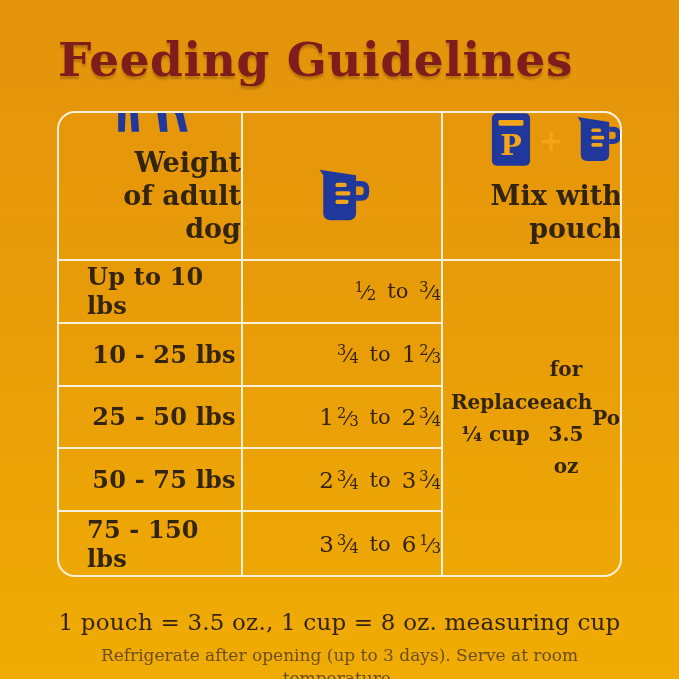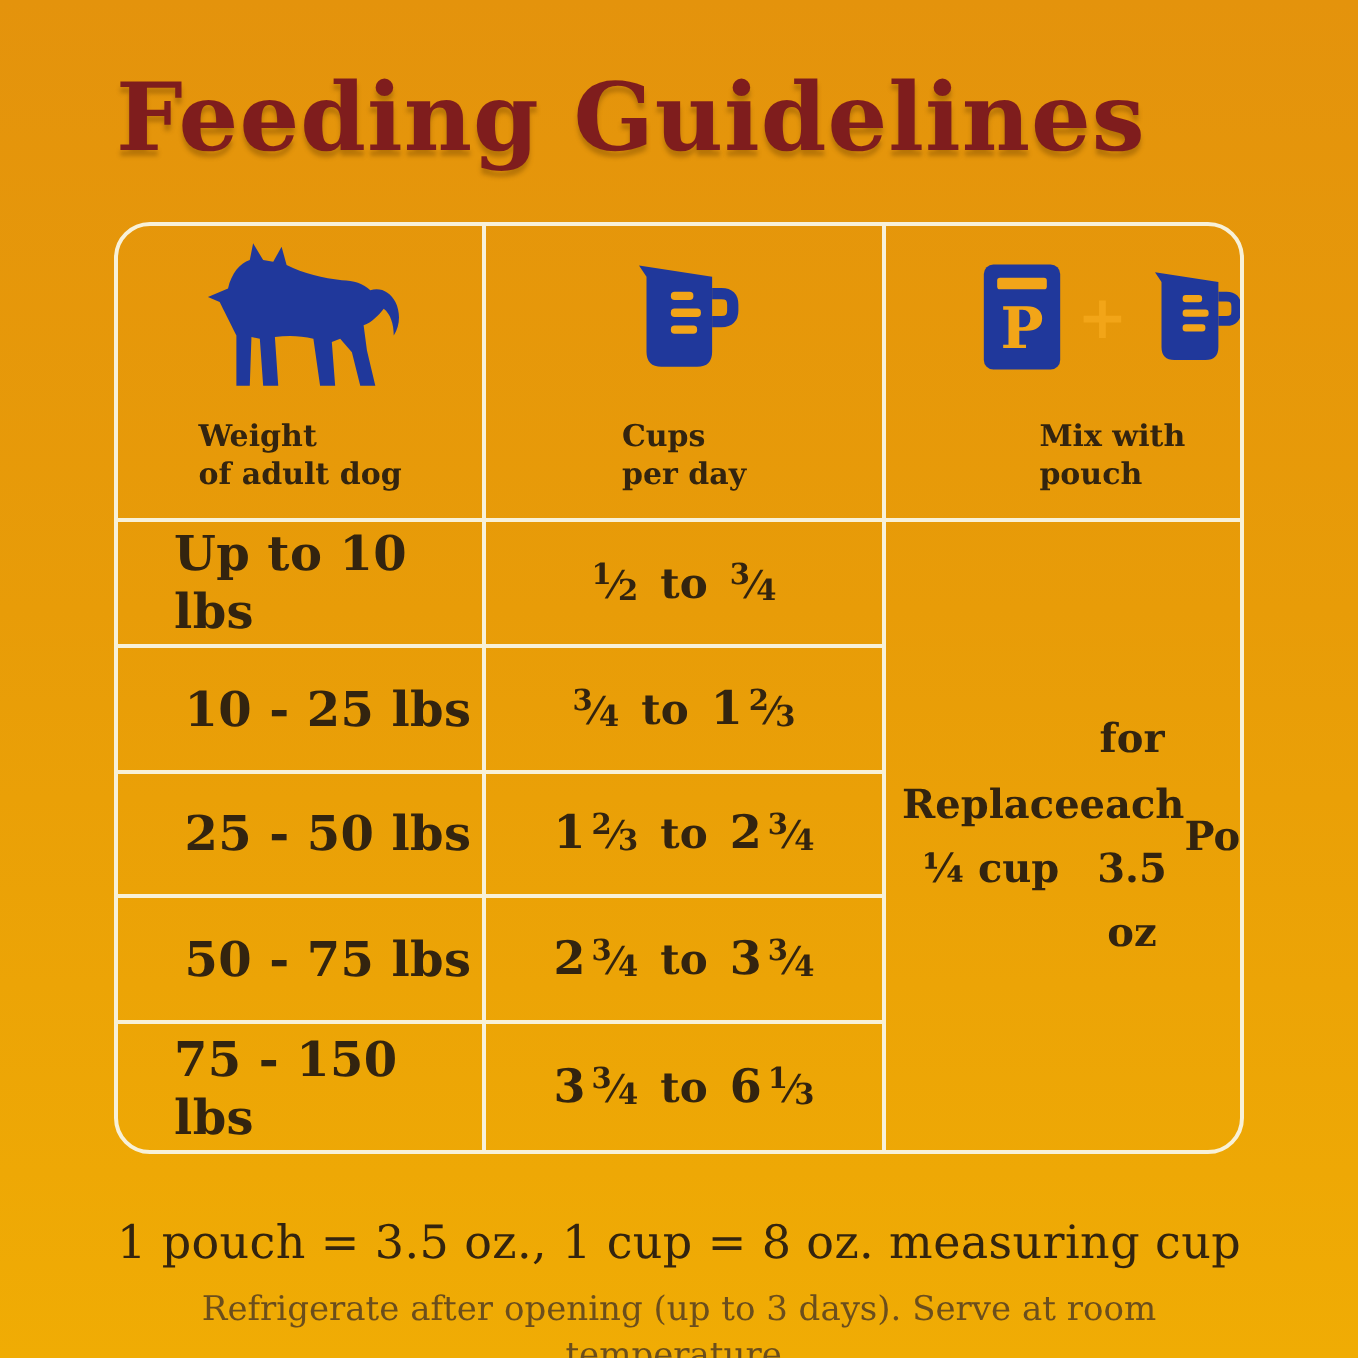--- a/index.html
+++ b/index.html
@@ -47,28 +47,28 @@
   }
   .icon-box {
     height: 80px;
     display: flex;
     align-items: center;
     justify-content: center;
     gap: 7px;
     margin-bottom: 11px;
   }
   .hlabel {
-    font-size: 15px;
+    font-size: 27px;
     font-weight: bold;
     line-height: 1.22;
-    text-align: left;
+    text-align: right;
   }
 
   .wcell { font-size: 24px; font-weight: bold; letter-spacing: 0.2px; padding-left: 28px; }
-  .ccell { font-size: 23px; font-weight: bold; }
+  .ccell { font-size: 23px; font-weight: normal; justify-content: flex-end; }
 
   .fr { display: inline-block; white-space: nowrap; }
   .fr .n { font-size: 14.5px; position: relative; top: -7px; }
   .fr .sl { font-size: 19px; }
   .fr .d { font-size: 14.5px; position: relative; top: 1px; }
   .whole { margin-right: 3px; }
   .whole:empty { margin-right: 0; }
   .to-word { margin: 0 11px; font-size: 21px; }
 
   .span-cell {
@@ -126,24 +126,20 @@
     <div class="cell hcell br bb">
       <div class="icon-box">
         <svg width="60" height="60" viewBox="0 0 64 64" aria-hidden="true">
           <path fill="#20389b" d="M8,5 L47,11 L47,51 Q47,59 39,59 L20,59 Q12,59 12,51 L12,11 Z"></path>
           <path fill="none" stroke="#20389b" stroke-width="6" d="M47,20 L52,20 Q58,20 58,26 L58,29 Q58,35 52,35 L47,35"></path>
           <rect x="25" y="19" width="12" height="4.5" rx="2" fill="#f2a518"></rect>
           <rect x="25" y="28" width="16" height="4.5" rx="2" fill="#f2a518"></rect>
           <rect x="25" y="37" width="14" height="4.5" rx="2" fill="#f2a518"></rect>
         </svg>
       </div>
-      <div class="hlabel">
-        <div>Cups</div>
-        <div>per day</div>
-      </div>
     </div>
 
     <div class="cell hcell bb">
       <div class="icon-box">
         <svg width="42" height="60" viewBox="0 0 44 62" aria-hidden="true">
           <rect x="2" y="4" width="40" height="55" rx="5" fill="#20389b"></rect>
           <rect x="9" y="11" width="26" height="6" rx="1.5" fill="#f2a518"></rect>
           <text x="22" y="48" text-anchor="middle" font-size="30" font-weight="bold" font-family="DejaVu Serif, serif" fill="#f2a518">P</text>
         </svg>
         <span class="plus-sign">+</span>

